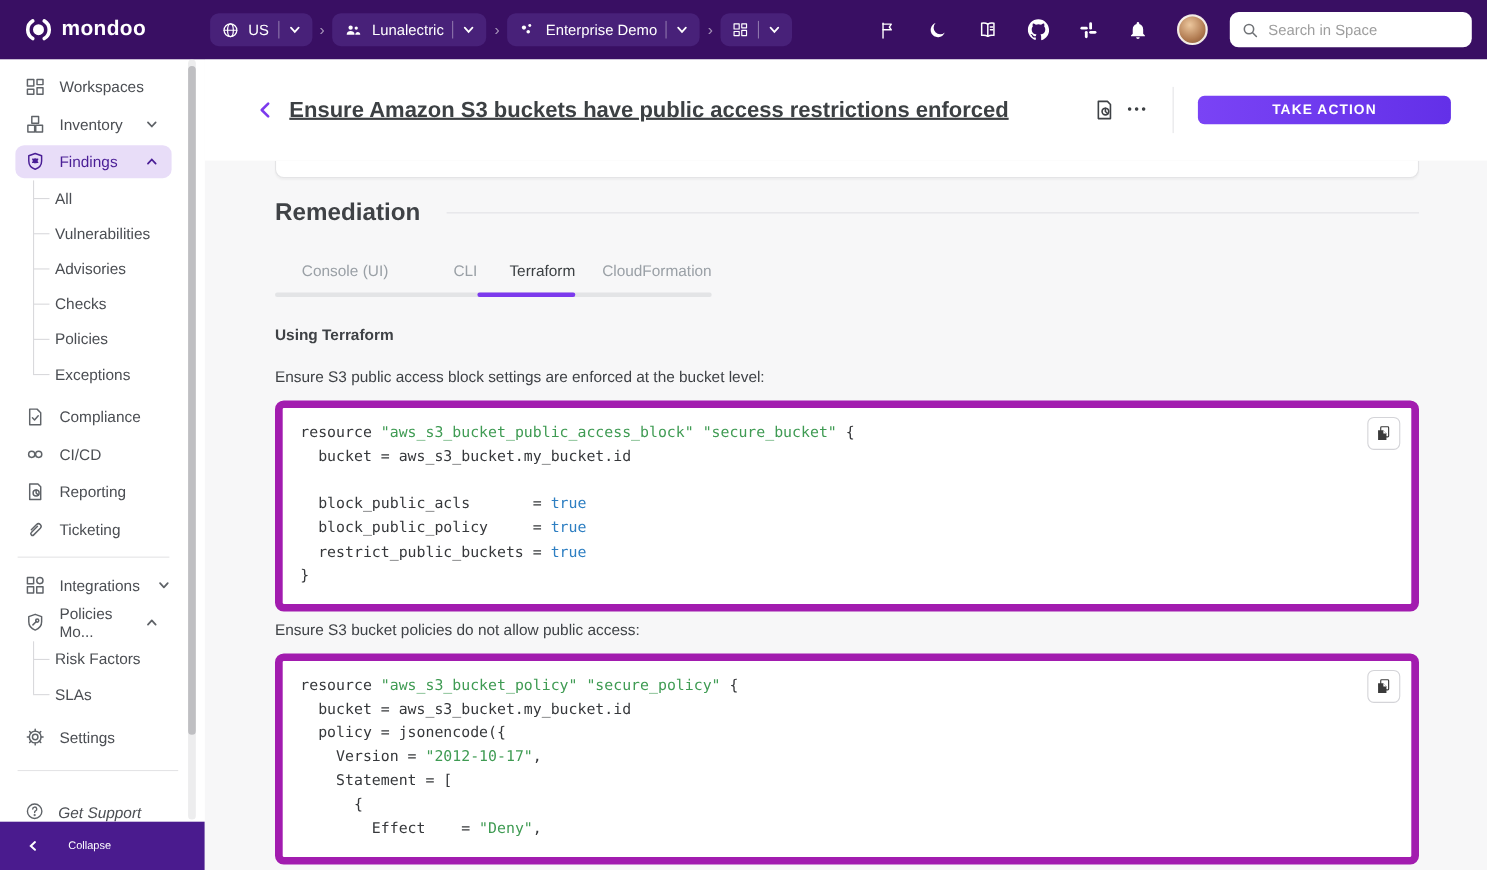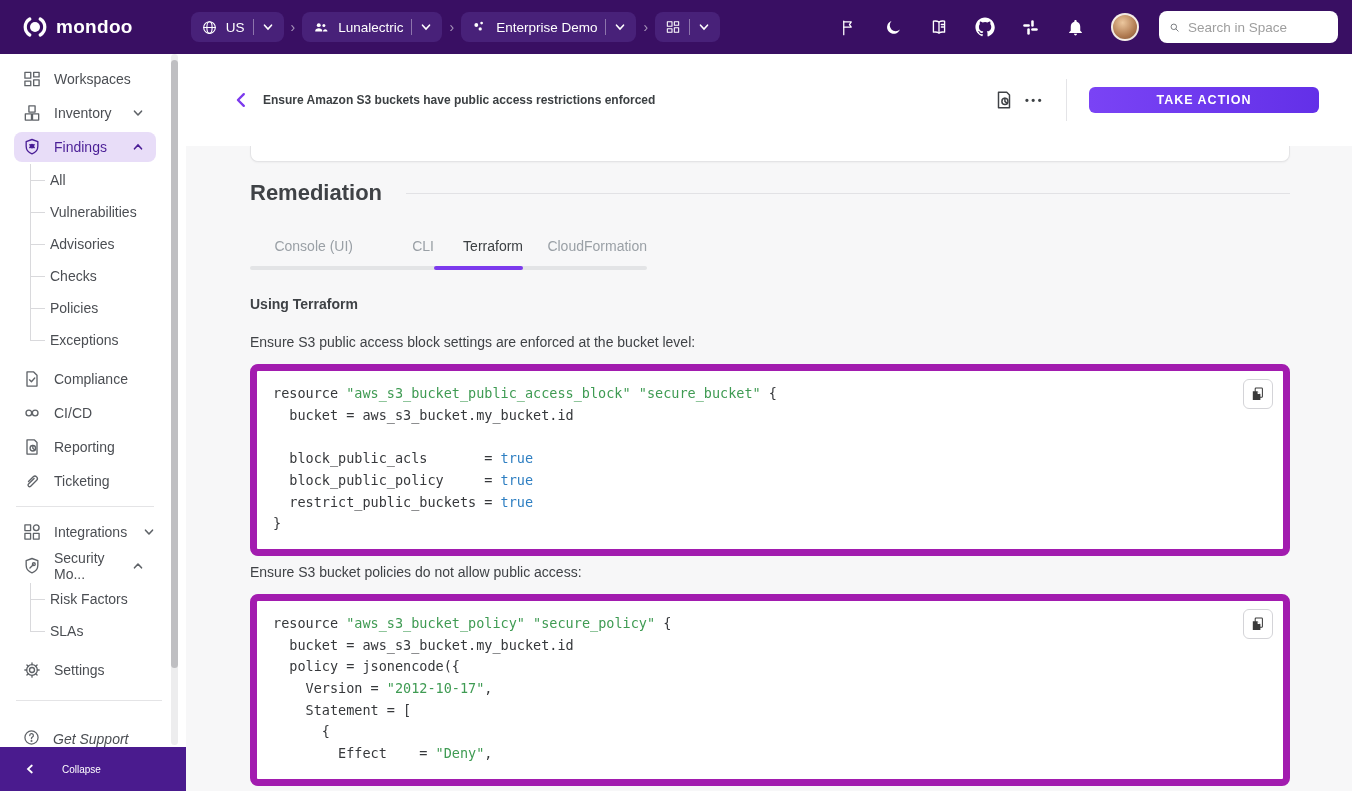--- a/index.html
+++ b/index.html
@@ -10,21 +10,21 @@
   .navbar { height:54px; background:#390f63; display:flex; align-items:center; padding:0 10px 0 22px; flex:0 0 54px; }
   .logo { display:flex; align-items:center; gap:8px; }
   .logo-text { color:#fff; font-size:19px; font-weight:bold; letter-spacing:.3px; }
   .crumbs { display:flex; align-items:center; margin-left:58px; }
   .chip { display:flex; align-items:center; gap:8px; background:#482179; border-radius:8px; height:30px; padding:0 10px; color:#fff; font-size:13.5px; cursor:pointer; }
   .chip .vdiv { width:1px; height:16px; background:rgba(255,255,255,.38); }
   .crumb-sep { color:rgba(255,255,255,.55); font-size:14px; margin:0 7px; }
   .nav-icons { margin-left:auto; display:flex; align-items:center; gap:26px; padding-right:20px; }
   .icon-btn { background:none; border:none; cursor:pointer; display:flex; align-items:center; }
   .avatar { width:28px; height:28px; border-radius:50%; border:2px solid rgba(255,255,255,.85); background:radial-gradient(circle at 40% 32%, #ecc79e, #b07a50 62%, #7d5132); cursor:pointer; }
-  .search-box { width:179px; height:32px; background:#fff; border-radius:8px; display:flex; align-items:center; gap:8px; padding:0 10px; margin-right:4px; }
+  .search-box { width:220px; height:32px; background:#fff; border-radius:8px; display:flex; align-items:center; gap:8px; padding:0 10px; margin-right:4px; }
   .search-box input { border:none; outline:none; font-size:13.5px; width:140px; color:#333; font-family:"Liberation Sans", sans-serif; }
   .search-box input::placeholder { color:#9e9e9e; }
 
   
   .body { flex:1; display:flex; overflow:hidden; }
 
   
   .sidebar { width:186px; background:#fff; position:relative; flex:0 0 186px; font-size:14px; color:#4b4e53; }
   .sb-track { position:absolute; right:8px; top:0; bottom:46px; width:7px; background:#ededee; border-radius:4px; }
   .sb-thumb { position:absolute; right:8px; top:6px; height:608px; width:7px; background:#bfbfc2; border-radius:4px; }
@@ -43,21 +43,21 @@
   .sb-bottom .sb-divider { margin:0 16px 6px 16px; }
   .support-row { display:flex; align-items:flex-end; gap:12px; height:40px; padding:0 8px 0 22px; cursor:pointer;font-style:italic; }
   .collapse-bar { position:absolute; bottom:0; left:0; width:186px; height:44px; background:#4a1b8e; color:#fff; display:flex; align-items:center; cursor:pointer; font-size:10px; }
   .collapse-bar svg { margin:0 0 0 24px; }
   .collapse-label { margin-left:26px; }
 
   
   .main { flex:1; display:flex; flex-direction:column; overflow:hidden; background:#f7f7f8; }
   .page-header { height:92px; background:#fff; display:flex; align-items:center; padding:0 33px 0 43px; flex:0 0 92px; }
   .back-btn { background:none; border:none; cursor:pointer; display:flex; padding:4px; }
-  .page-title { font-size:12px; font-weight:bold; color:#3c4043; margin-left:8px; }
+  .page-title { font-size:20px; font-weight:bold; color:#3c4043; margin-left:8px;text-decoration:underline; }
   .hdr-right { margin-left:auto; display:flex; align-items:center; }
   .hdr-iconbtn { background:none; border:none; cursor:pointer; display:flex; align-items:center; padding:6px; }
   .hdr-dots { color:#3c4043; font-size:11px; letter-spacing:2.5px; font-weight:bold; padding:6px 4px; background:none; border:none; cursor:pointer; }
   .hdr-vdiv { width:1px; height:42px; background:#e4e4e7; margin:0 22px 0 18px; }
   .take-action { width:230px; height:26px; border:none; border-radius:6px; background:linear-gradient(90deg,#7a43f5,#6330e8); color:#fff; font-size:12.5px; font-weight:bold; letter-spacing:1px; cursor:pointer; font-family:"Liberation Sans", sans-serif; }
 
   .scroll-area { flex:1; overflow:hidden; padding:0 62px 0 64px; }
   .partial-card { height:16px; background:#fff; border:1px solid #e4e4e6; border-top:none; border-radius:0 0 8px 8px; box-shadow:0 1px 2px rgba(0,0,0,.04); }
   .rem-heading-row { display:flex; align-items:center; margin-top:18px; }
   .rem-heading { font-size:22px; font-weight:bold; color:#3f4246; }
@@ -297,21 +297,21 @@
           <svg class="ic chev" width="12" height="12" viewBox="0 0 12 12">
               <polyline points="2.5,4.2 6,8 9.5,4.2"></polyline>
             </svg>
         </div>
         <div class="nav-item">
           <svg class="ic" width="20" height="20" viewBox="0 0 24 24">
             <path d="M12 3l7 2.5v5.7c0 4.2-2.9 7.6-7 9-4.1-1.4-7-4.8-7-9V5.5z"></path>
             <path d="M9.5 14.5l4-4"></path>
               <circle cx="14.2" cy="9.8" r="1.7"></circle>
           </svg>
-          <span>Security Mo...</span>
+          <span>Policies Mo...</span>
           <svg class="ic chev" width="12" height="12" viewBox="0 0 12 12">
               <polyline points="2.5,7.8 6,4 9.5,7.8"></polyline>
             </svg>
         </div>
         <div class="subnav">
           <div class="subnav-item">
               <span>Risk Factors</span>
             </div>
           <div class="subnav-item">
               <span>SLAs</span>

